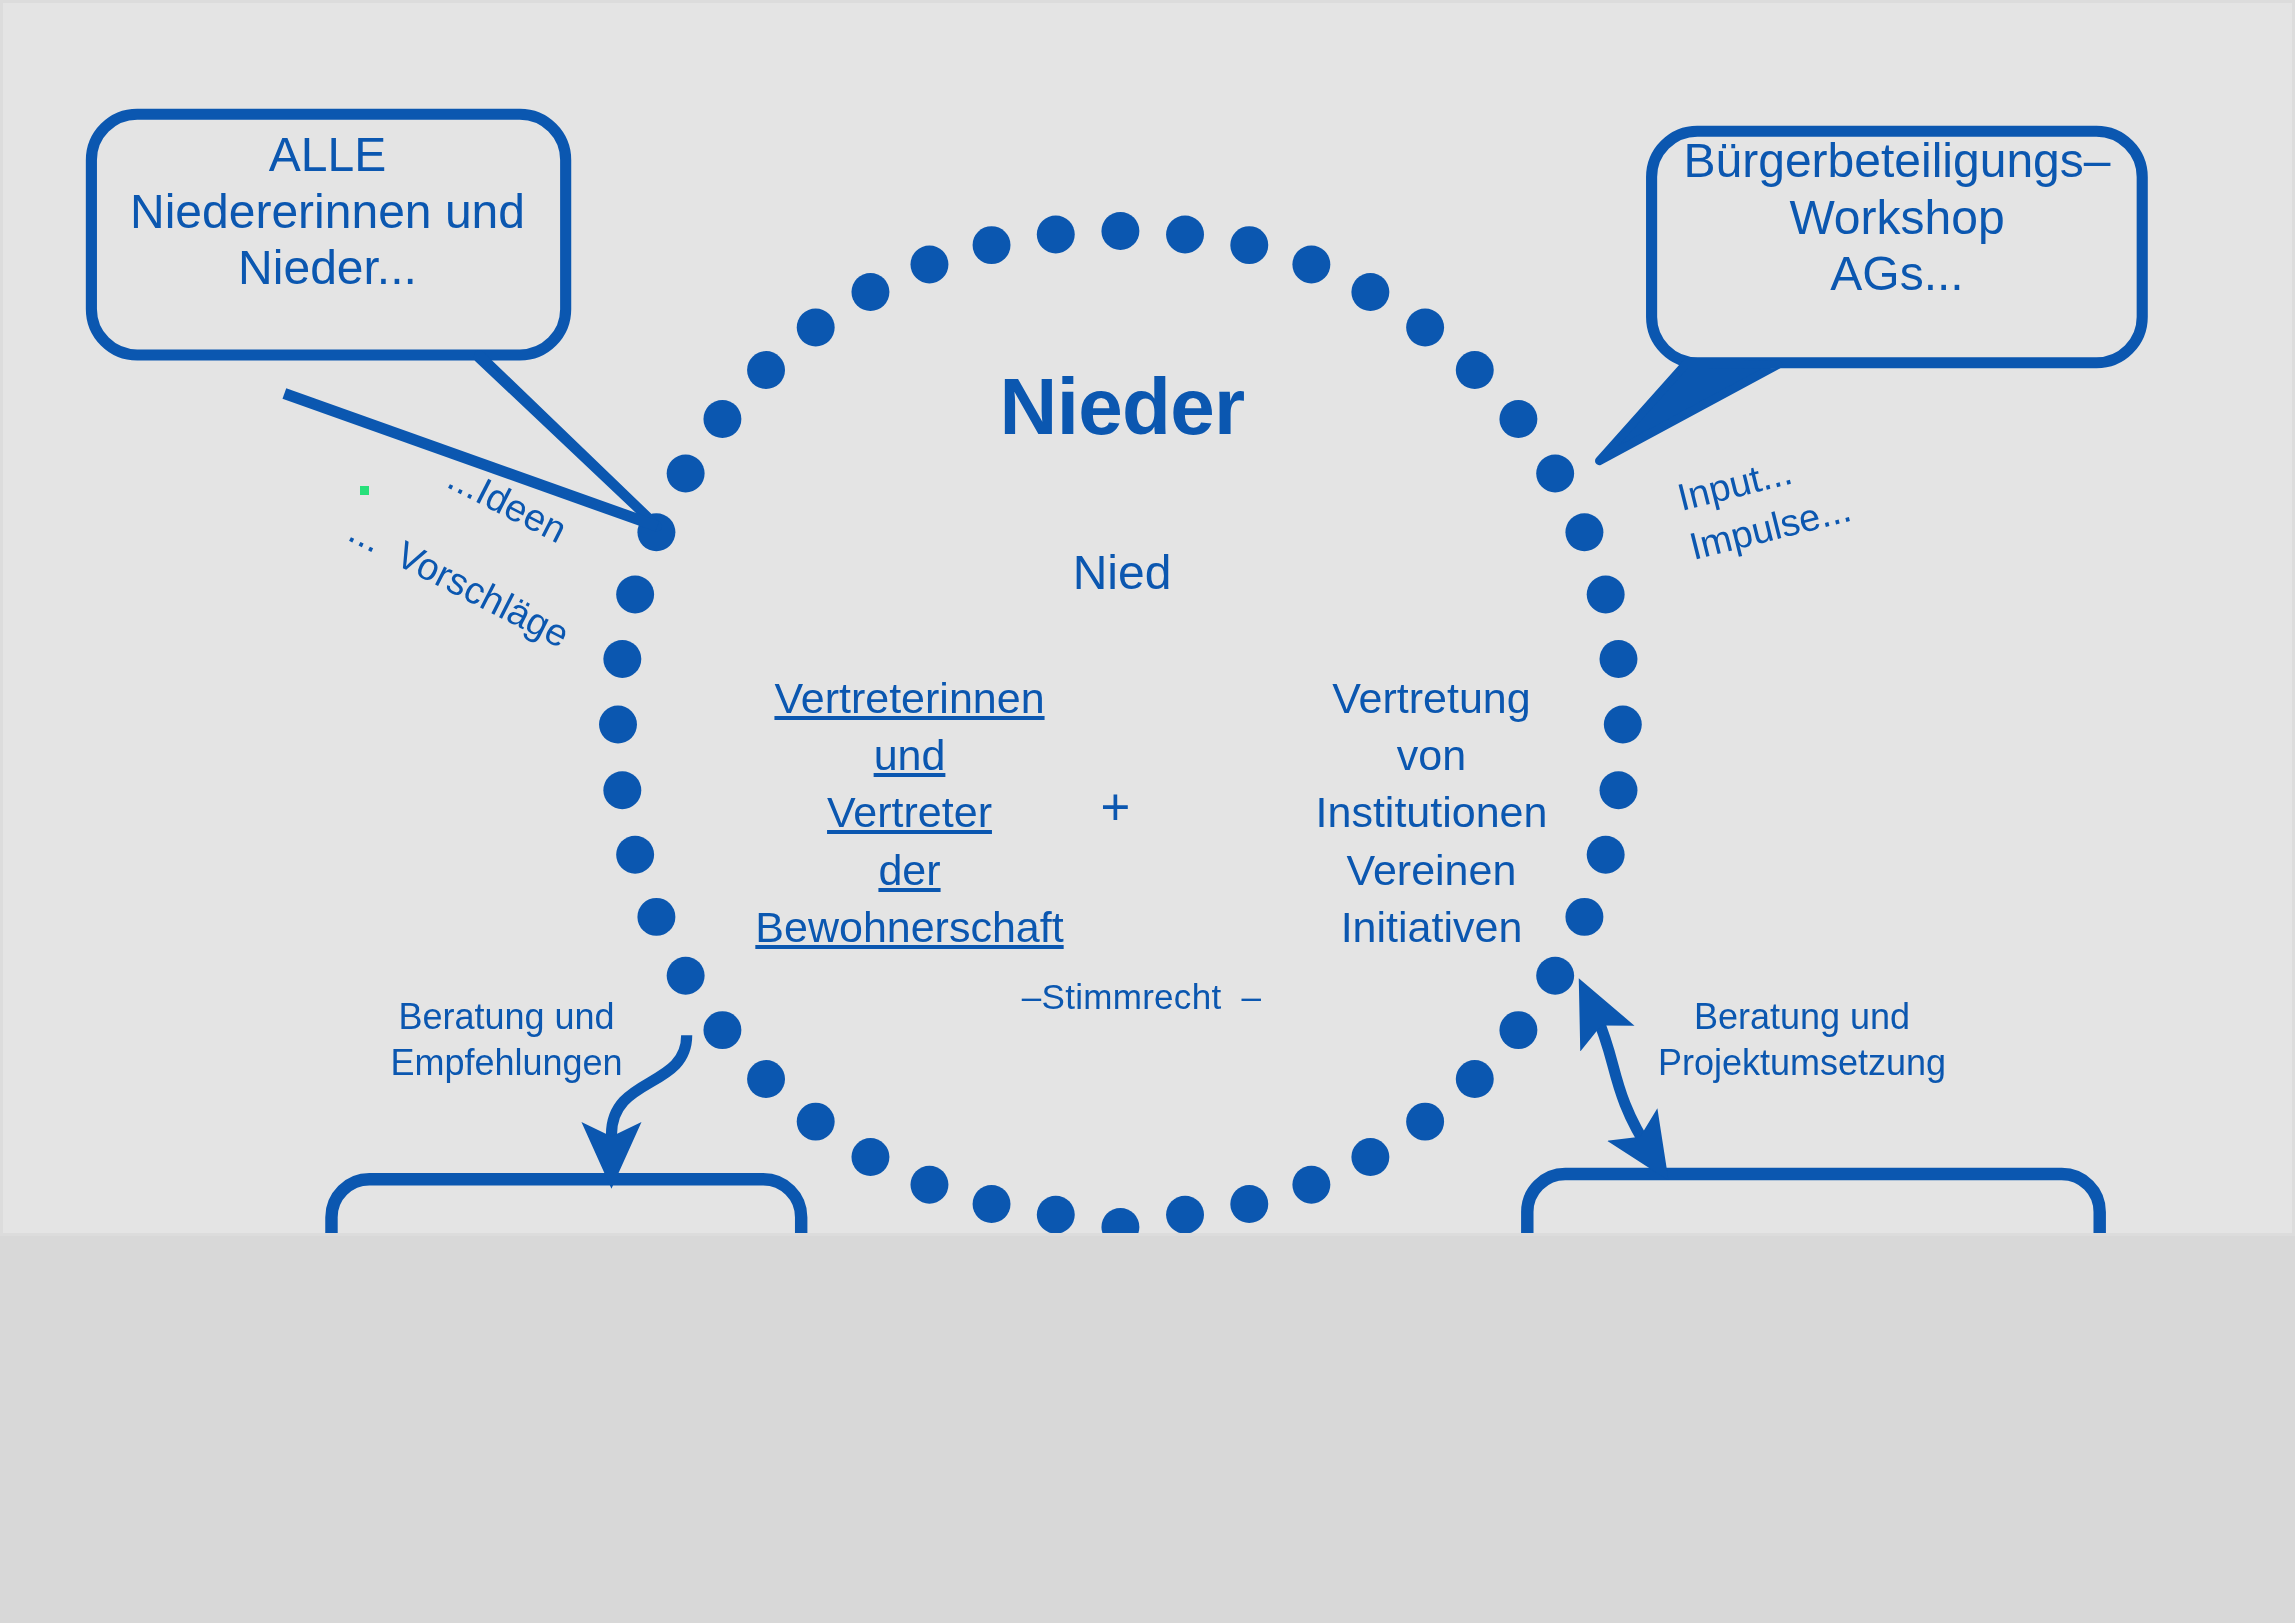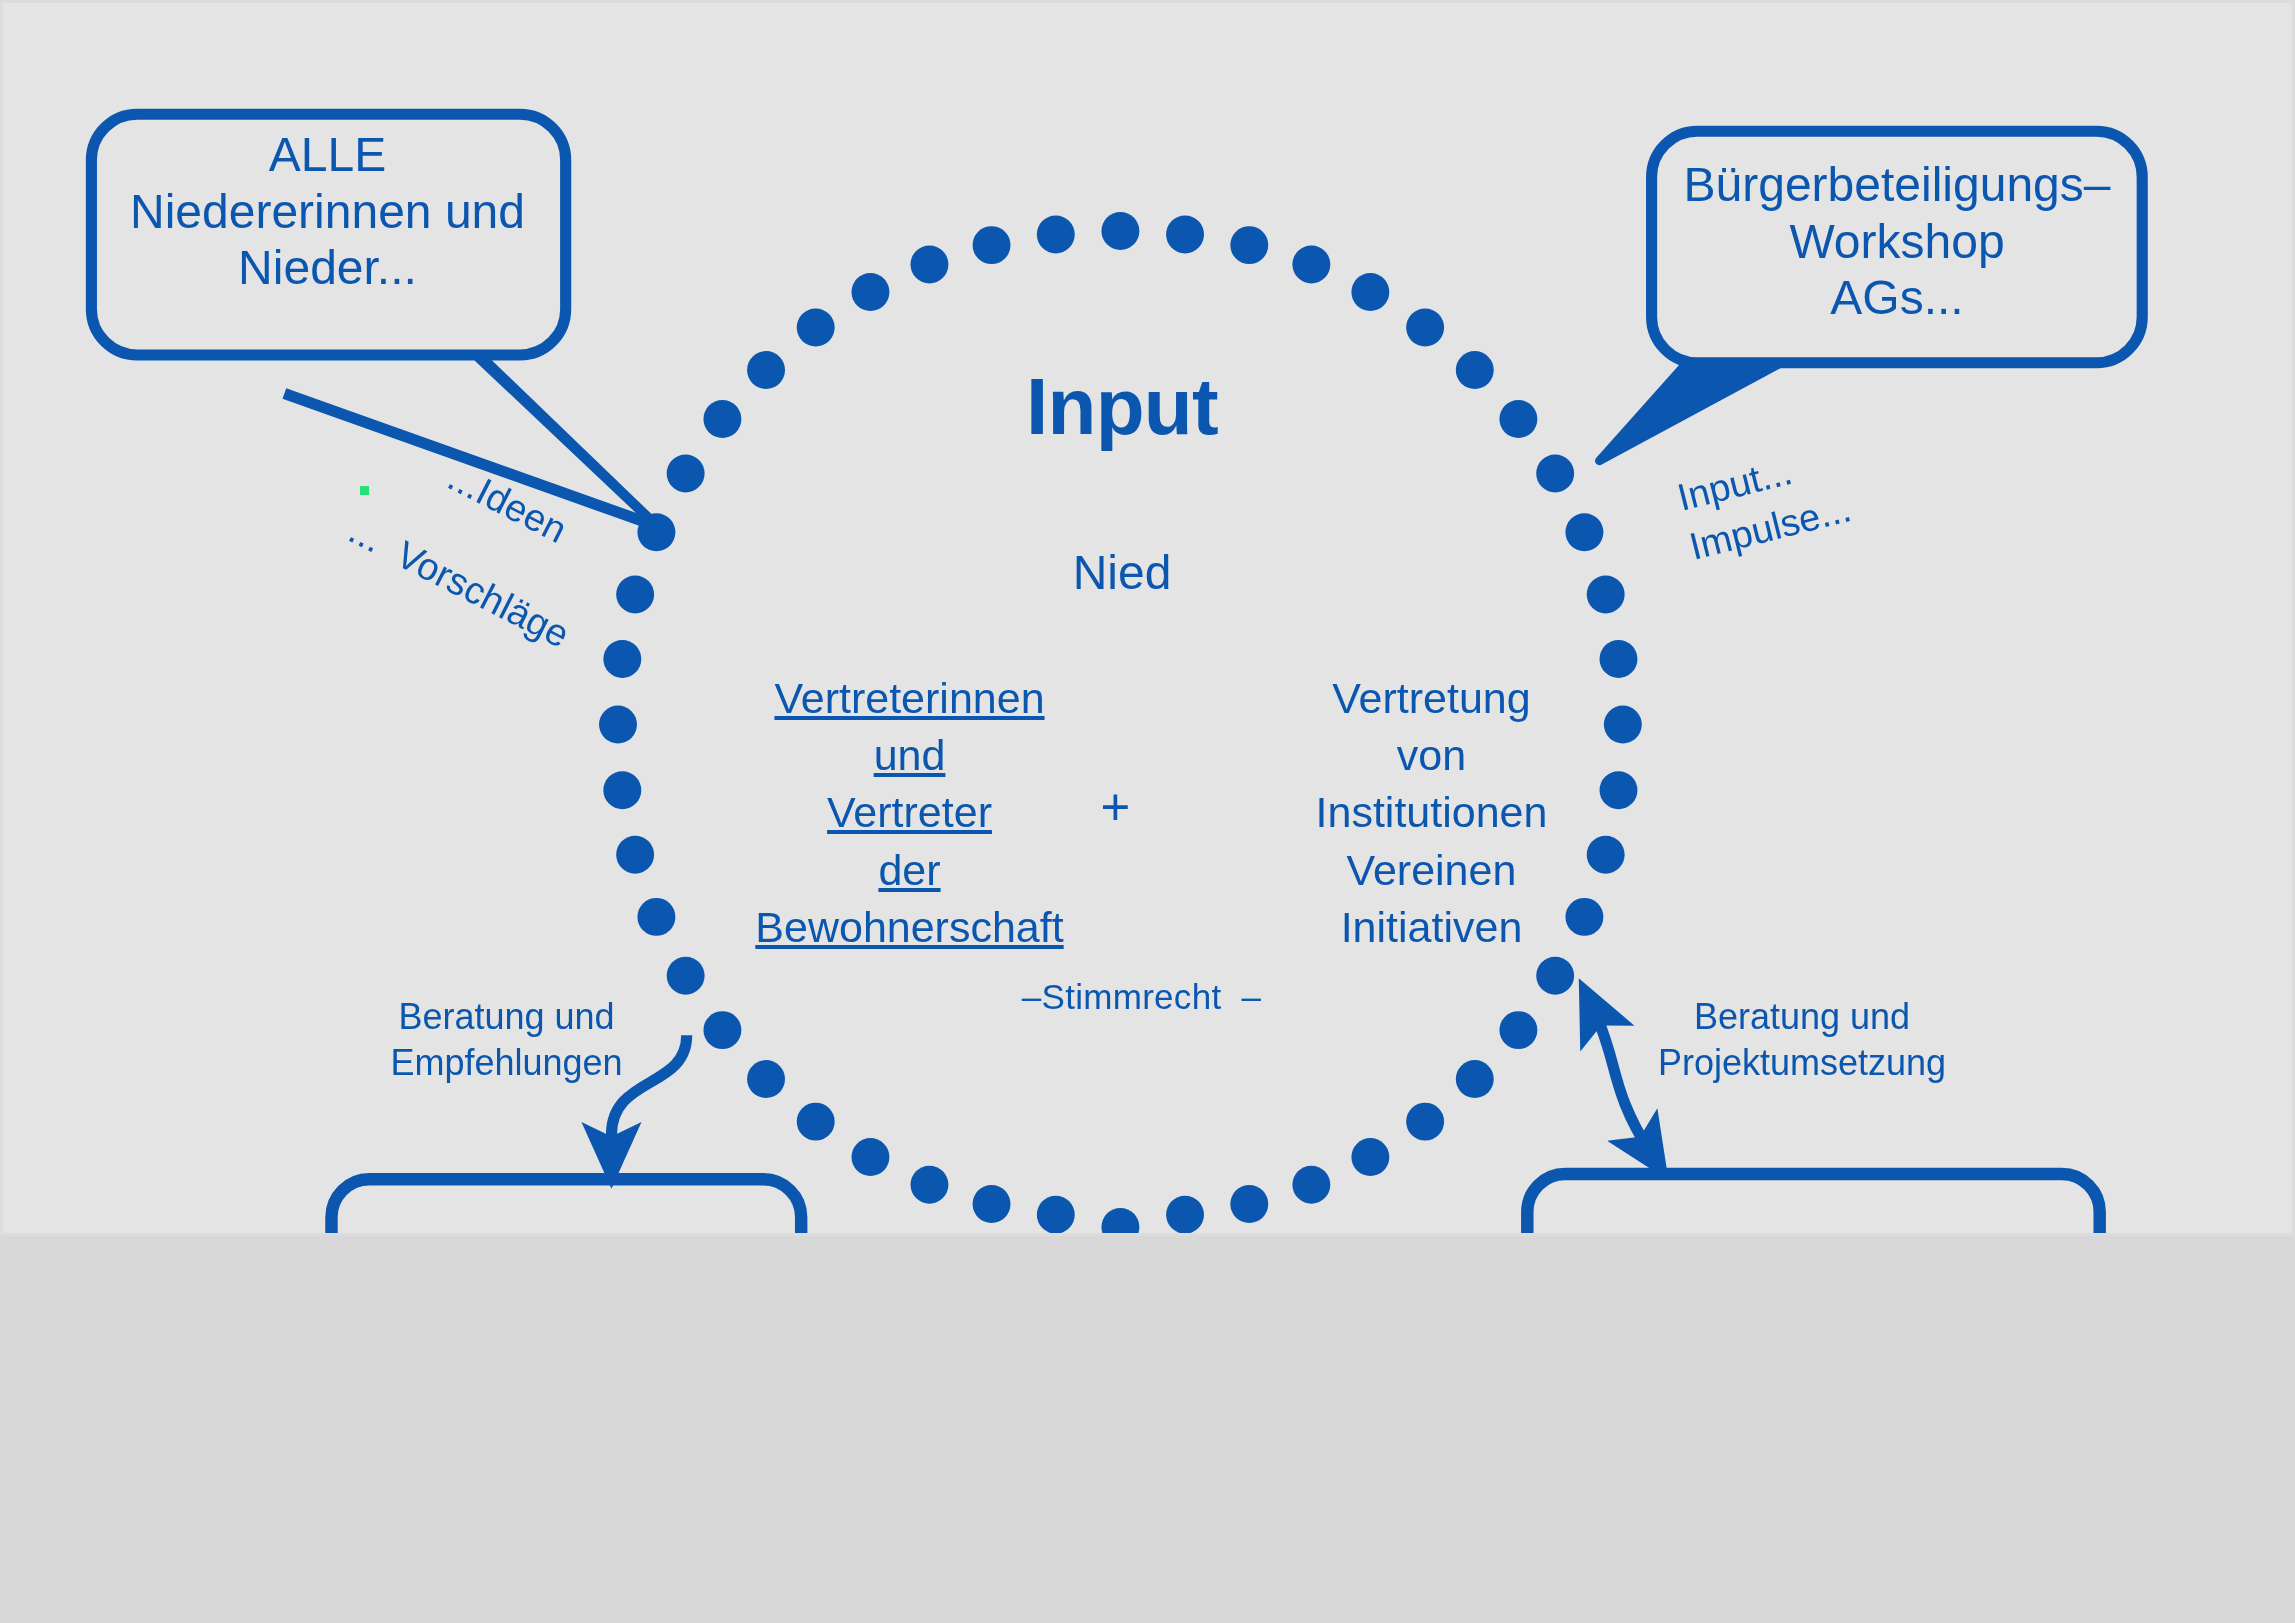--- a/index.html
+++ b/index.html
@@ -32,21 +32,21 @@
     white-space: pre;
   }
 
   
   #bubble-tl-text {
     left: 92px; top: 124px;
     width: 465px;
     font-size: 48px;
   }
   #bubble-tr-text {
-    left: 1665px; top: 154px;
+    left: 1665px; top: 130px;
     width: 458px;
     font-size: 48px;
   }
 
   
   #center-title {
     left: 772px; top: 357px;
     width: 694px;
     font-size: 80px;
     font-weight: bold;
@@ -242,21 +242,21 @@
   </svg>
 
   <div class="txt" id="bubble-tl-text">ALLE
 Niedererinnen und
 Nieder...</div>
 
   <div class="txt" id="bubble-tr-text">Bürgerbeteiligungs–
 Workshop
 AGs...</div>
 
-  <div class="txt" id="center-title">Input</div>
+  <div class="txt" id="center-title">Nieder</div>
 
 
   <div class="txt" id="center-sub2">Nied</div>
 
   <div class="txt" id="col-left">Vertreterinnen
 und
 Vertreter
 der
 Bewohnerschaft</div>
 

